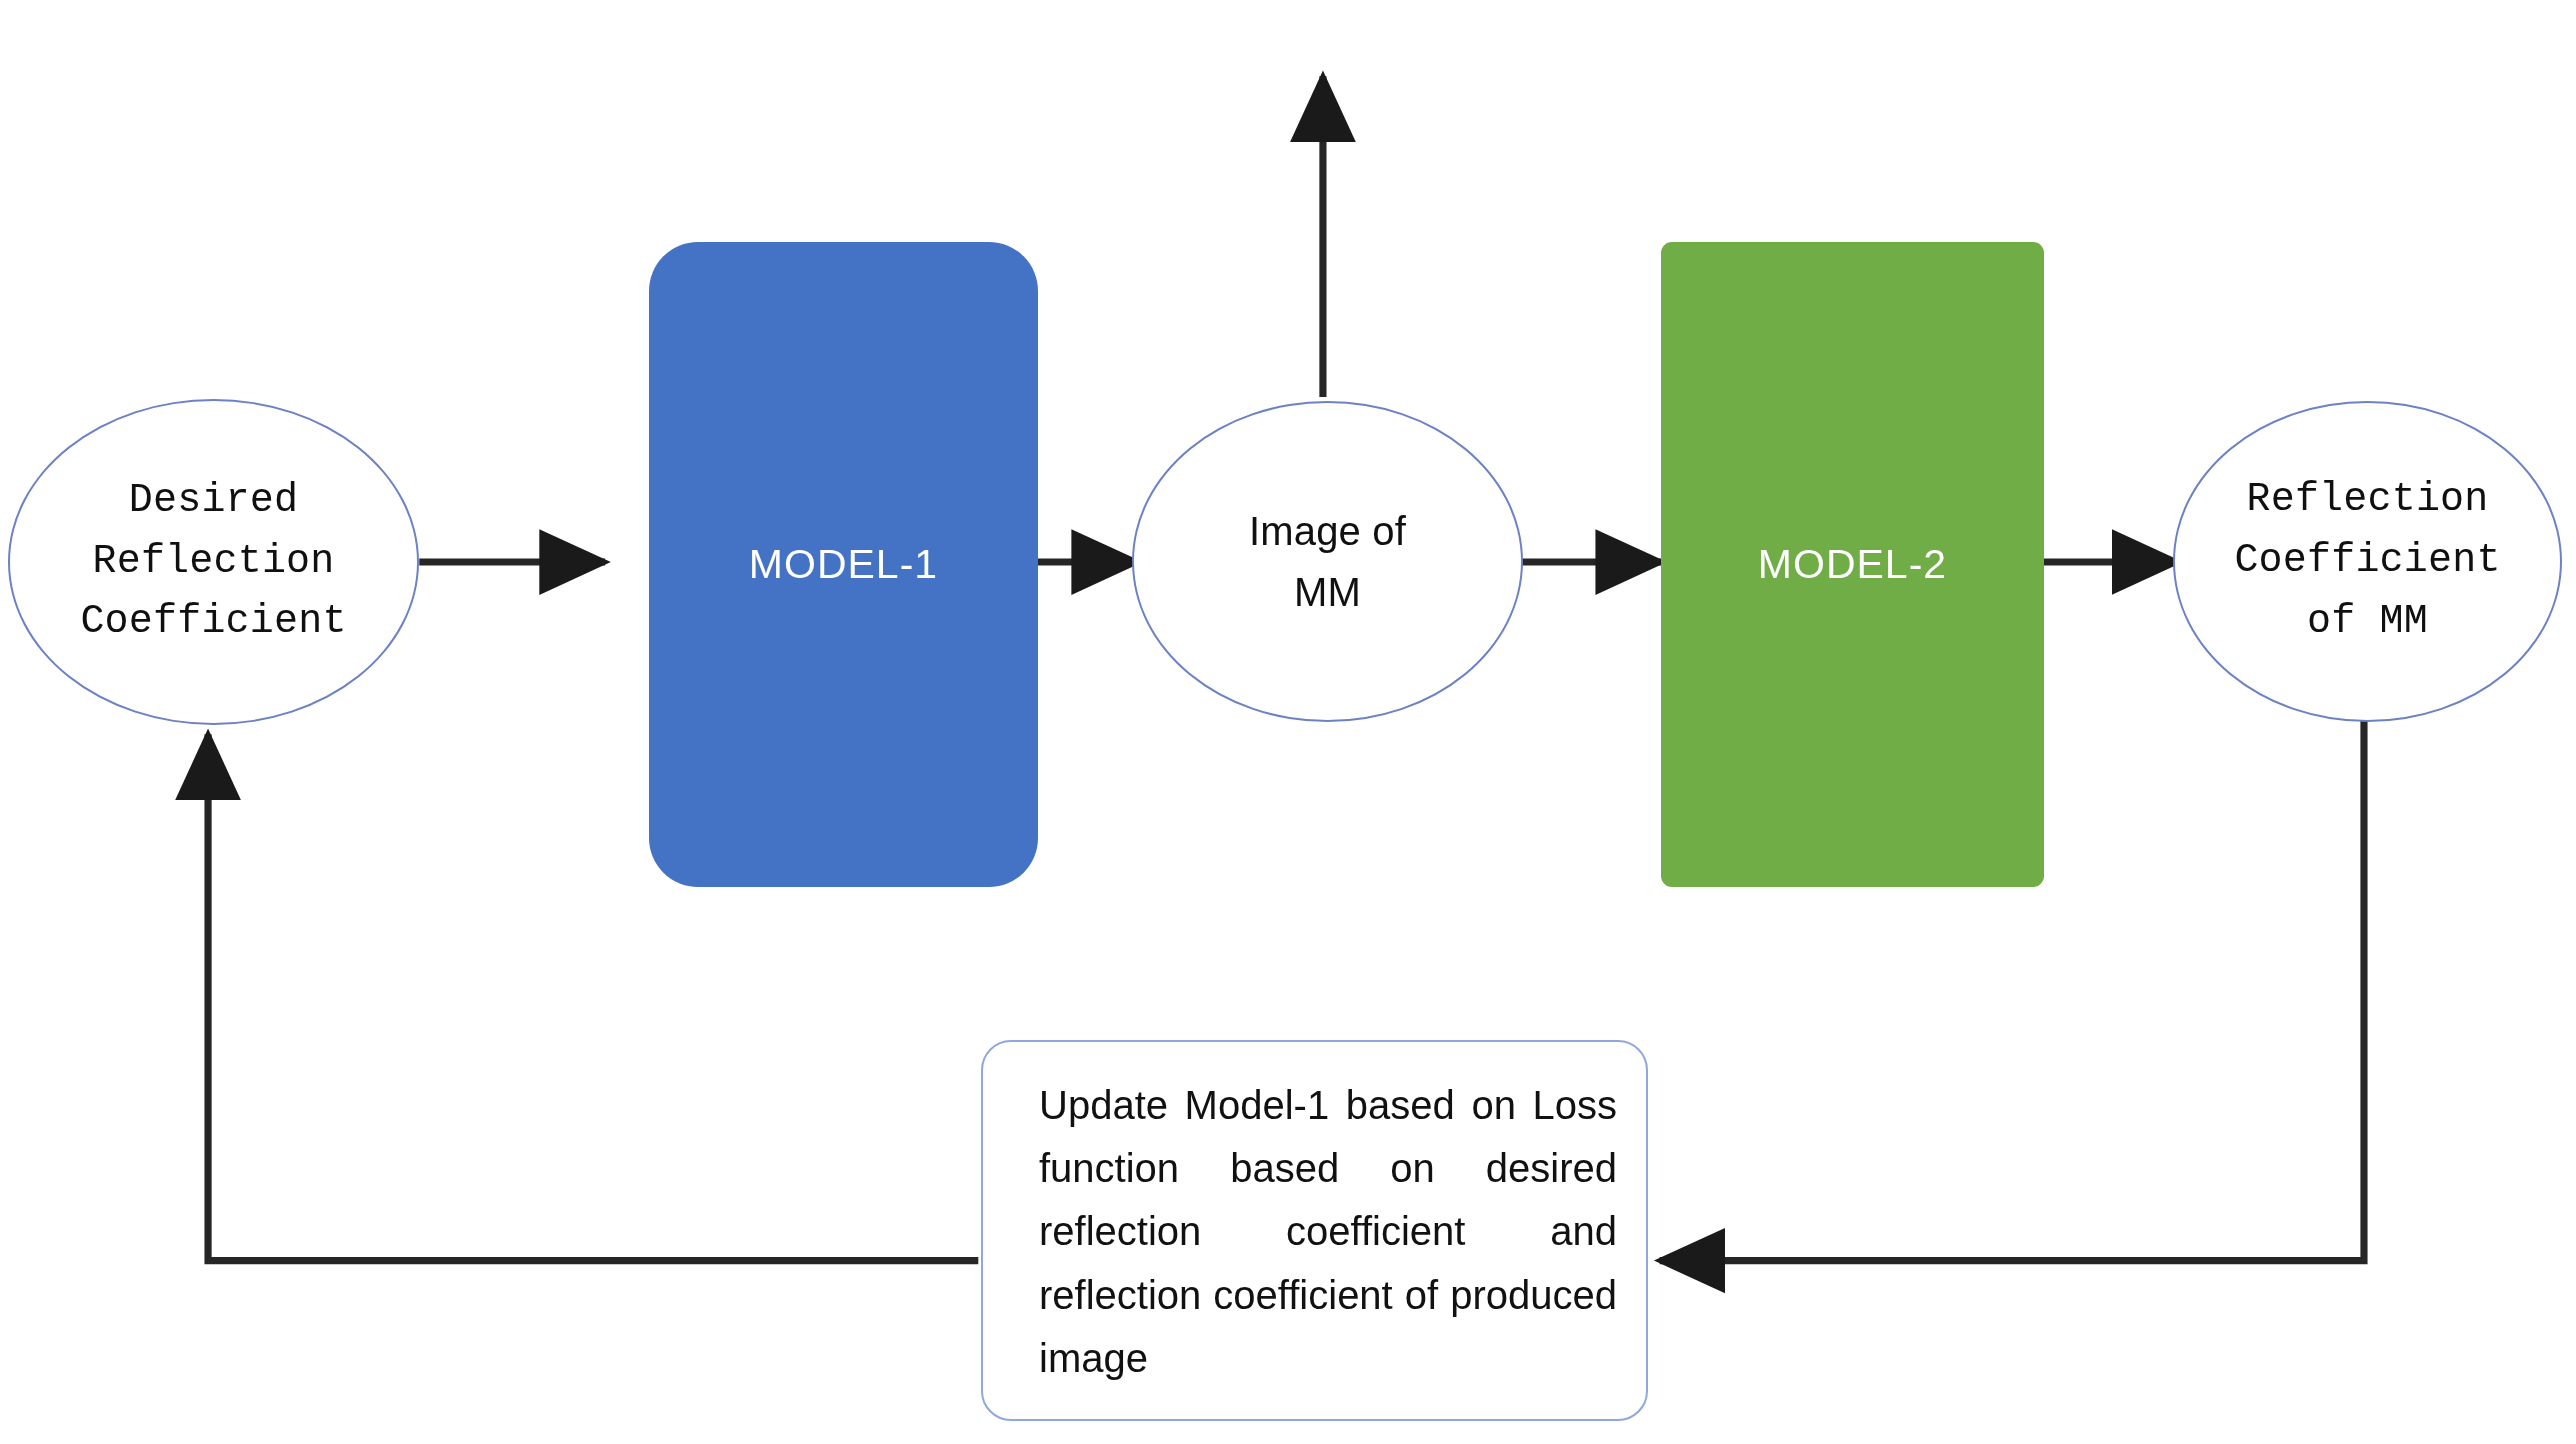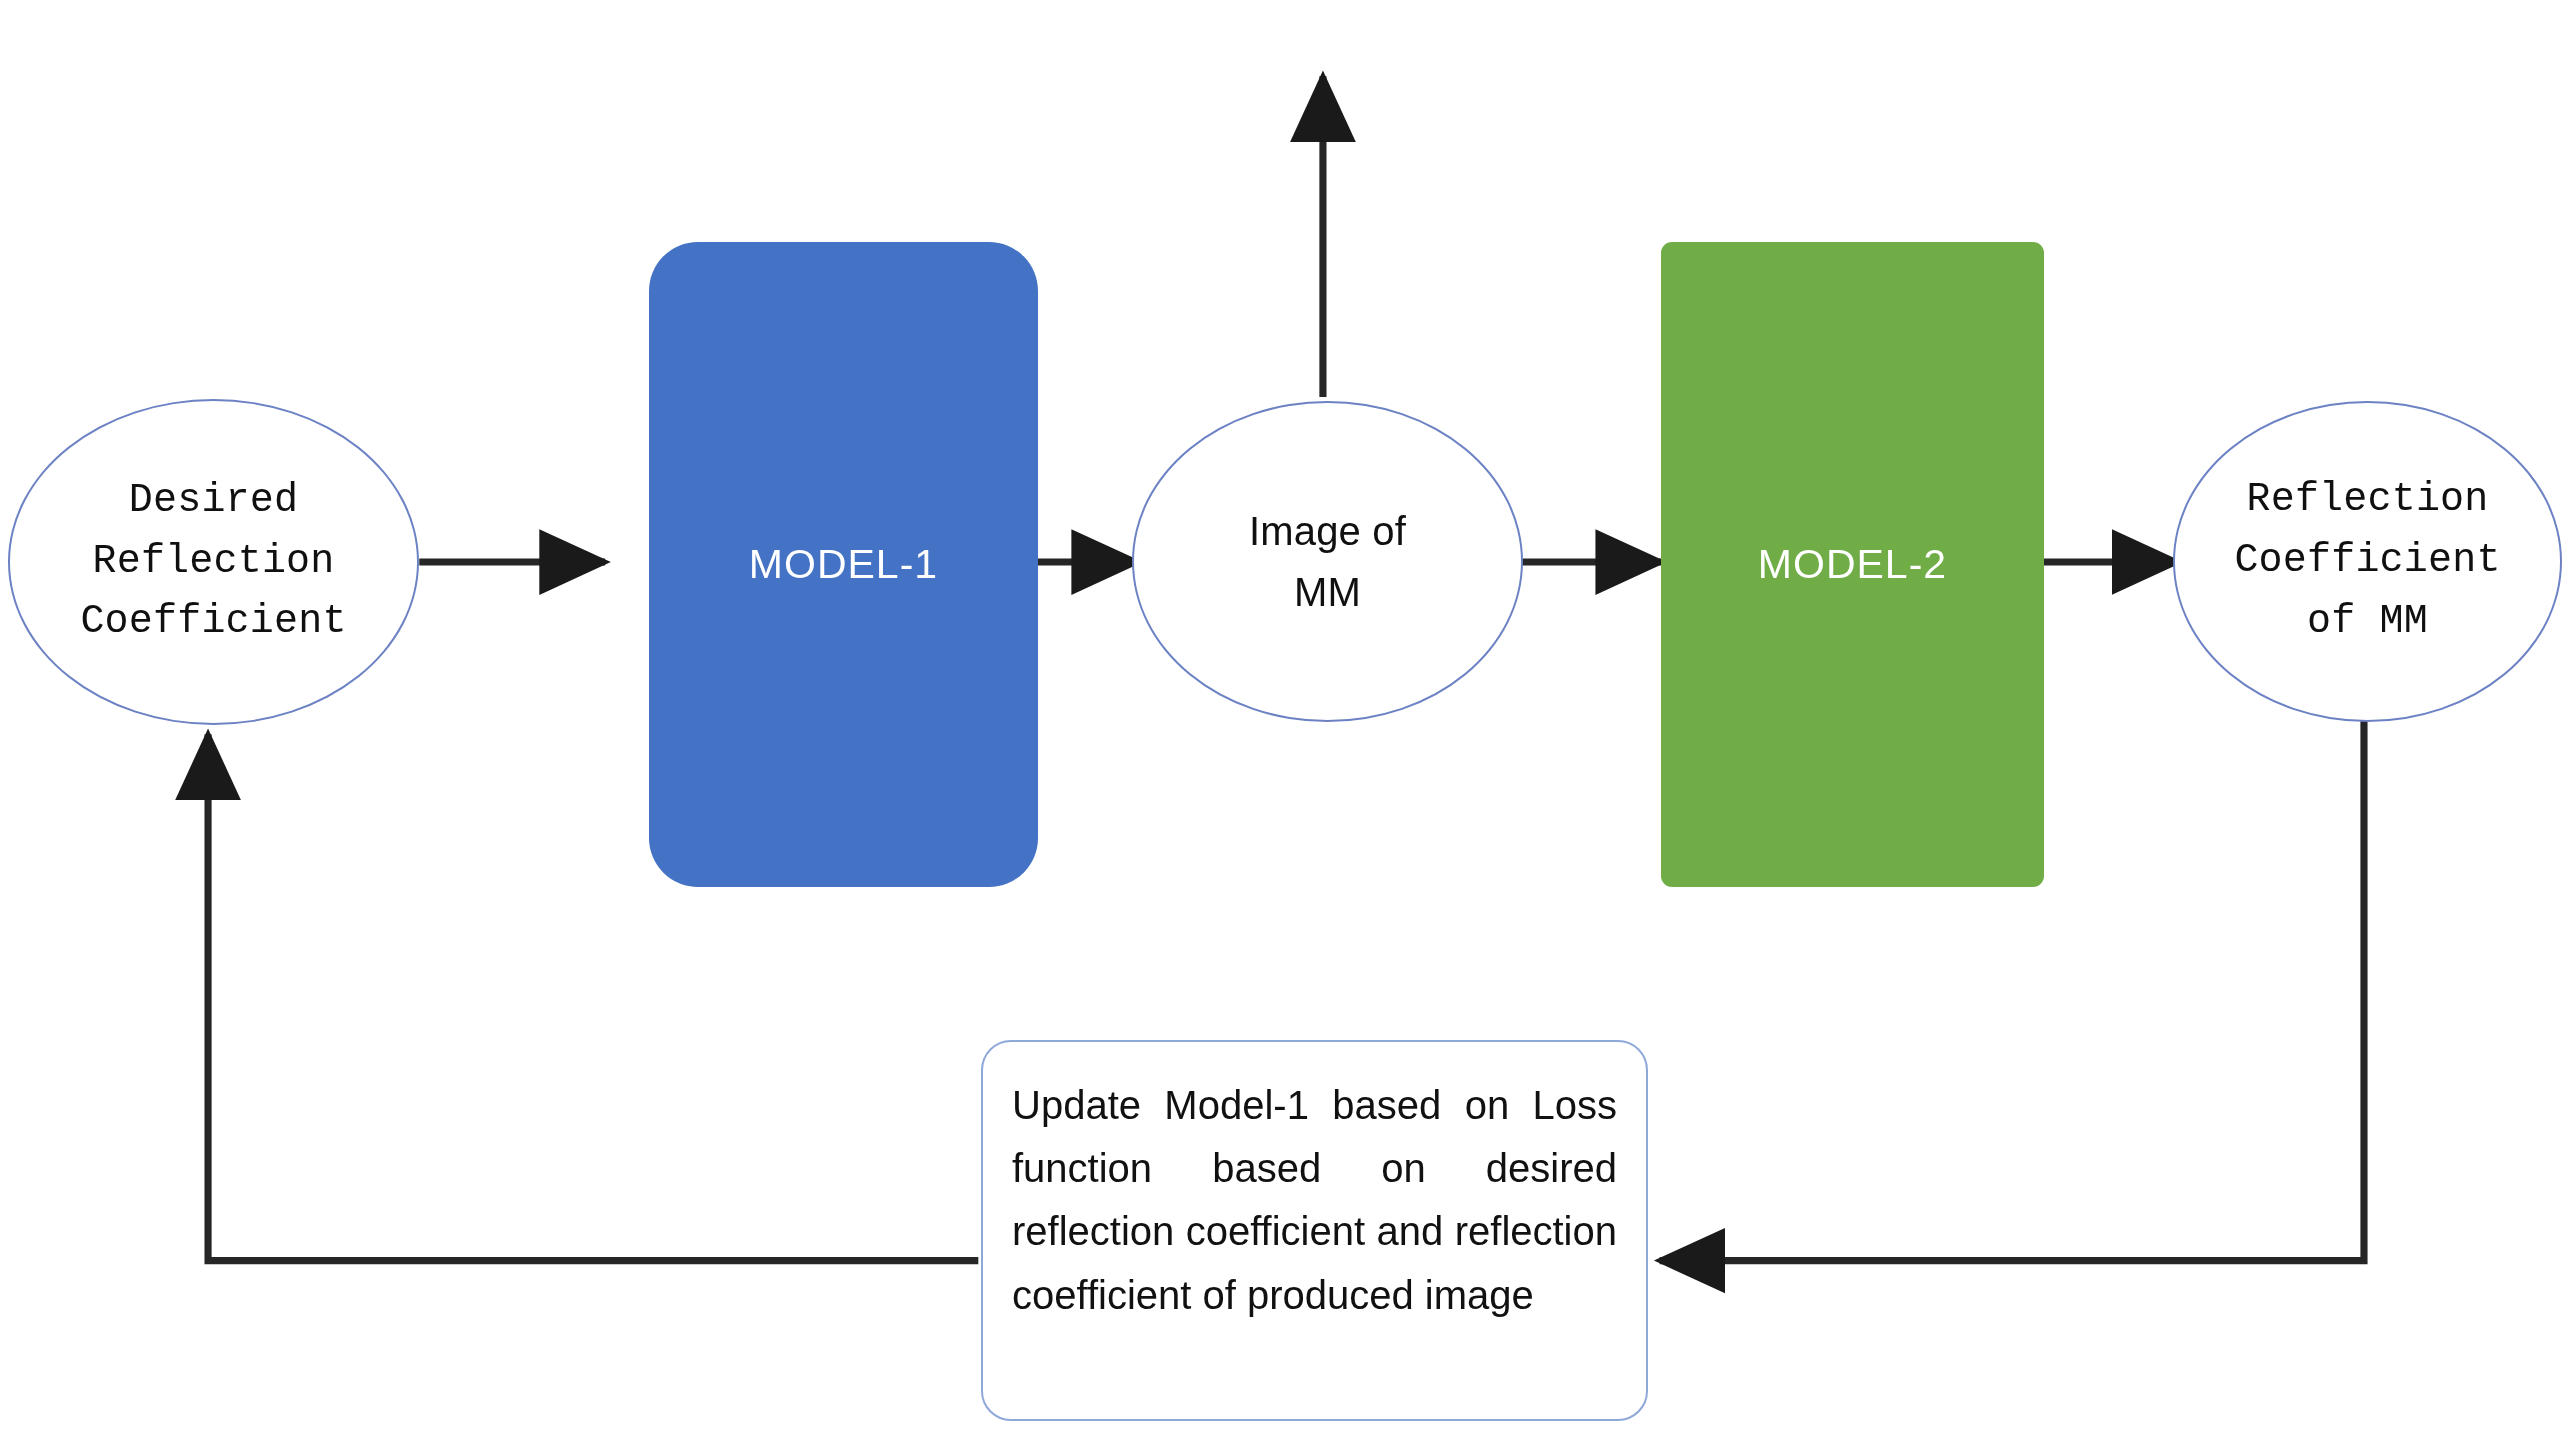--- a/index.html
+++ b/index.html
@@ -50,20 +50,21 @@
     justify-content:flex-start;
   }
   .note-text{
     font-size:40px;
     line-height:1.58;
     color:#111111;
     text-align:justify;
     text-align-last:left;
     width:100%;
     font-family:"Liberation Sans",sans-serif;
+    margin-left:27px;
   }
 </style>
 </head>
 <body>
 
 <div id="stage">
 
   <svg class="layer" viewBox="0 0 3244 1819" preserveAspectRatio="none">
     <defs>
       <marker id="ah" markerWidth="12" markerHeight="12" refX="9.2" refY="5" orient="auto" markerUnits="strokeWidth">

